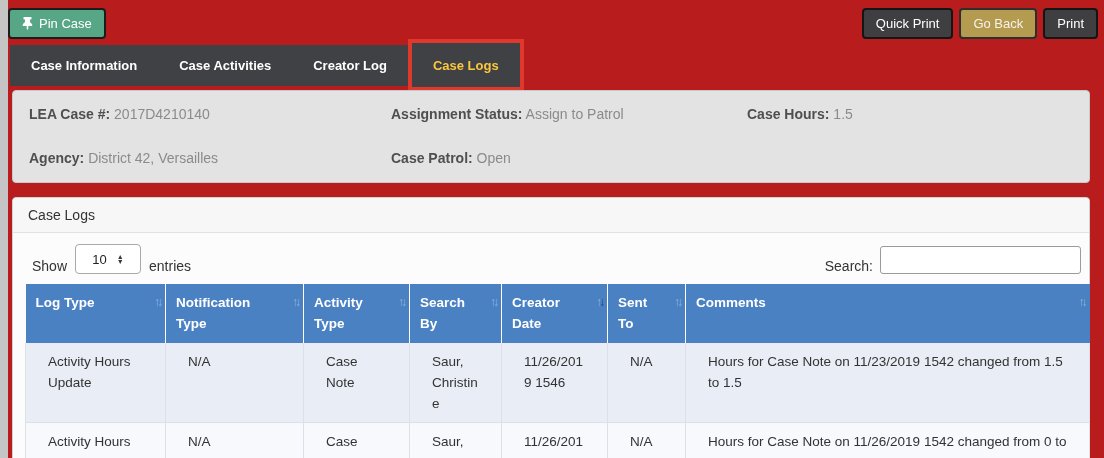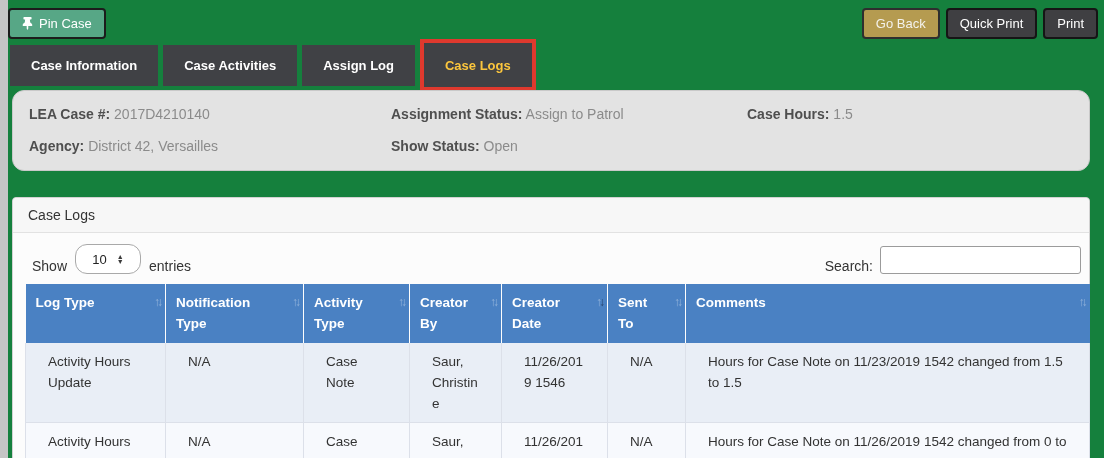--- a/index.html
+++ b/index.html
@@ -1,50 +1,50 @@
 <!DOCTYPE html>
 <html><head>
 <meta charset="utf-8">
 <style>
   * { box-sizing: border-box; }
   html,body { margin:0; padding:0; }
   body { font-family:"Liberation Sans", sans-serif; }
 
-  .screen { position:relative; width:1104px; height:458px; background:#15803d; overflow:hidden; }
+  .screen { position:relative; width:1104px; height:458px; background:#b91c1c; overflow:hidden; }
   .left-strip { position:absolute; left:0; top:0; width:8px; height:458px; background:#c5c5c5; }
 
   
   .toolbar { position:absolute; top:8px; left:8px; right:6px; display:flex; align-items:flex-start; }
   .toolbar .spacer { flex:1; }
   .btn { font-size:13px; border-radius:4px; padding:6px 12px; cursor:pointer; height:31px; display:inline-flex; align-items:center; font-family:inherit; }
   .btn-pin { background:#57a786; color:#fff; border:2px solid #1c1c1c; gap:6px; }
   .btn-goback { background:#b59b50; color:#f4f2ec; border:2px solid #2e2e2e; margin-left:6px; }
   .btn-dark { background:#3f3f42; color:#fff; border:2px solid #151515; margin-left:6px; }
   .pin-svg { width:11px; height:13px; display:block; }
 
   
   .tabbar { position:absolute; top:45px; left:10px; display:flex; align-items:flex-end; }
-  .tab { background:#404145; color:#fff; font-weight:bold; font-size:13px; padding:13px 21px; margin-right:5px; cursor:pointer; white-space:nowrap; }
+  .tab { background:#404145; color:#fff; font-weight:bold; font-size:13px; padding:13px 21px; cursor:pointer; white-space:nowrap; }
   .tab-highlight-box { border:4px solid #df392e; margin:-7px 0 -5px 0; }
   .tab-highlight-box .tab { color:#fcc63d; margin:0; padding:15px 21px 14px; }
 
   
-  .summary-panel { position:absolute; top:90px; left:12px; right:14px; background:#e3e3e3; border:1px solid #c9c9c9; border-radius:12px; padding:15px 16px 16px; display:grid; grid-template-columns:362px 356px 1fr; row-gap:16px; font-size:14px; }
+  .summary-panel { position:absolute; top:90px; left:12px; right:14px; background:#e3e3e3; border:1px solid #c9c9c9; border-radius:4px; padding:15px 16px 16px; display:grid; grid-template-columns:362px 356px 1fr; row-gap:28px; font-size:14px; }
   .fld { white-space:nowrap; }
   .fld .lbl { font-weight:bold; color:#4f4f4f; }
   .fld .val { color:#8b8b8b; }
 
   
   .logs-panel { position:absolute; top:197px; left:12px; right:14px; height:420px; background:#fcfcfc; border:1px solid #d2d2d2; border-radius:4px 4px 0 0; }
   .panel-header { padding:9px 15px; font-size:14px; color:#333; background:#f7f7f7; border-bottom:1px solid #e2e2e2; border-radius:4px 4px 0 0; }
   .panel-body { padding:6px; }
 
   .controls { display:flex; align-items:flex-end; padding:5px 2px 10px 13px; font-size:14px; color:#333; }
   .controls .spacer { flex:1; }
-  .length-select { margin:0 8px; width:66px; height:30px; border:1px solid #a9a9a9; border-radius:12px; background:#fff; display:flex; align-items:center; justify-content:center; gap:10px; font-size:13px; color:#222; cursor:pointer; }
+  .length-select { margin:0 8px; width:66px; height:30px; border:1px solid #a9a9a9; border-radius:4px; background:#fff; display:flex; align-items:center; justify-content:center; gap:10px; font-size:13px; color:#222; cursor:pointer; }
   .sel-arrows { display:flex; flex-direction:column; line-height:5px; font-size:7px; color:#3a3a3a; }
   .search-input { margin-left:7px; width:201px; height:28px; border:1px solid #9b9b9b; border-radius:3px; background:#fff; font-family:inherit; font-size:13px; padding:0 6px; outline:none; }
 
   
   table.logs { border-collapse:collapse; table-layout:fixed; width:1064px; margin-left:6px; font-size:13.5px; }
   thead th { background:#4a81c3; color:#fff; font-weight:bold; text-align:left; vertical-align:top; height:57px; padding:9px 24px 8px 10px; position:relative; border-left:1px solid rgba(255,255,255,.4); line-height:1.55; cursor:pointer; }
   thead th:first-child { border-left:none; }
   .sort-icon { position:absolute; top:9px; right:5px; font-size:12px; letter-spacing:-3px; }
   .sort-icon .up, .sort-icon .down { color:rgba(255,255,255,.38); }
   thead th.sorted .sort-icon .down { color:#25426d; }
@@ -61,29 +61,29 @@
   <div class="toolbar">
     <button class="btn btn-pin">
       <span>
         <svg class="pin-svg" viewBox="0 0 384 512" fill="#ffffff" aria-hidden="true">
           <path d="M298 214L286 96h42c13 0 24-11 24-24V24c0-13-11-24-24-24H56C43 0 32 11 32 24v48c0 13 11 24 24 24h42L86 214C37 237 0 277 0 328c0 13 11 24 24 24h136v104l24 48c3 6 11 6 14 0l24-48V352h136c13 0 24-11 24-24 0-51-38-91-84-114z"></path>
         </svg>
       </span>
       <span>Pin Case</span>
     </button>
     <span class="spacer"></span>
+    <button class="btn btn-dark">Quick Print</button>
     <button class="btn btn-goback">Go Back</button>
-    <button class="btn btn-dark">Quick Print</button>
     <button class="btn btn-dark">Print</button>
   </div>
 
   <div class="tabbar">
     <div class="tab">Case Information</div>
     <div class="tab">Case Activities</div>
-    <div class="tab">Assign Log</div>
+    <div class="tab">Creator Log</div>
     <div class="tab-highlight-box">
       <div class="tab">Case Logs</div>
     </div>
   </div>
 
   <div class="summary-panel">
     <div class="fld">
       <span class="lbl">LEA Case #:</span>
       <span class="val">2017D4210140</span>
     </div>
@@ -93,21 +93,21 @@
     </div>
     <div class="fld">
       <span class="lbl">Case Hours:</span>
       <span class="val">1.5</span>
     </div>
     <div class="fld">
       <span class="lbl">Agency:</span>
       <span class="val">District 42, Versailles</span>
     </div>
     <div class="fld">
-      <span class="lbl">Show Status:</span>
+      <span class="lbl">Case Patrol:</span>
       <span class="val">Open</span>
     </div>
     <div></div>
   </div>
 
   <div class="logs-panel">
     <div class="panel-header">Case Logs</div>
     <div class="panel-body">
 
       <div class="controls">
@@ -133,21 +133,21 @@
             <col style="width:92px">
             <col style="width:106px">
             <col style="width:78px">
             <col style="width:404px">
         </colgroup>
         <thead>
           <tr>
             <th><span>Log Type</span><span class="sort-icon"><span class="up">↑</span><span class="down">↓</span></span></th>
             <th><span>Notification Type</span><span class="sort-icon"><span class="up">↑</span><span class="down">↓</span></span></th>
             <th><span>Activity Type</span><span class="sort-icon"><span class="up">↑</span><span class="down">↓</span></span></th>
-            <th><span>Creator By</span><span class="sort-icon"><span class="up">↑</span><span class="down">↓</span></span></th>
+            <th><span>Search By</span><span class="sort-icon"><span class="up">↑</span><span class="down">↓</span></span></th>
             <th class="sorted"><span>Creator Date</span><span class="sort-icon"><span class="up">↑</span><span class="down">↓</span></span></th>
             <th><span>Sent To</span><span class="sort-icon"><span class="up">↑</span><span class="down">↓</span></span></th>
             <th><span>Comments</span><span class="sort-icon"><span class="up">↑</span><span class="down">↓</span></span></th>
           </tr>
         </thead>
         <tbody>
           <tr class="row-odd">
             <td>Activity Hours Update</td>
             <td>N/A</td>
             <td>Case Note</td>

